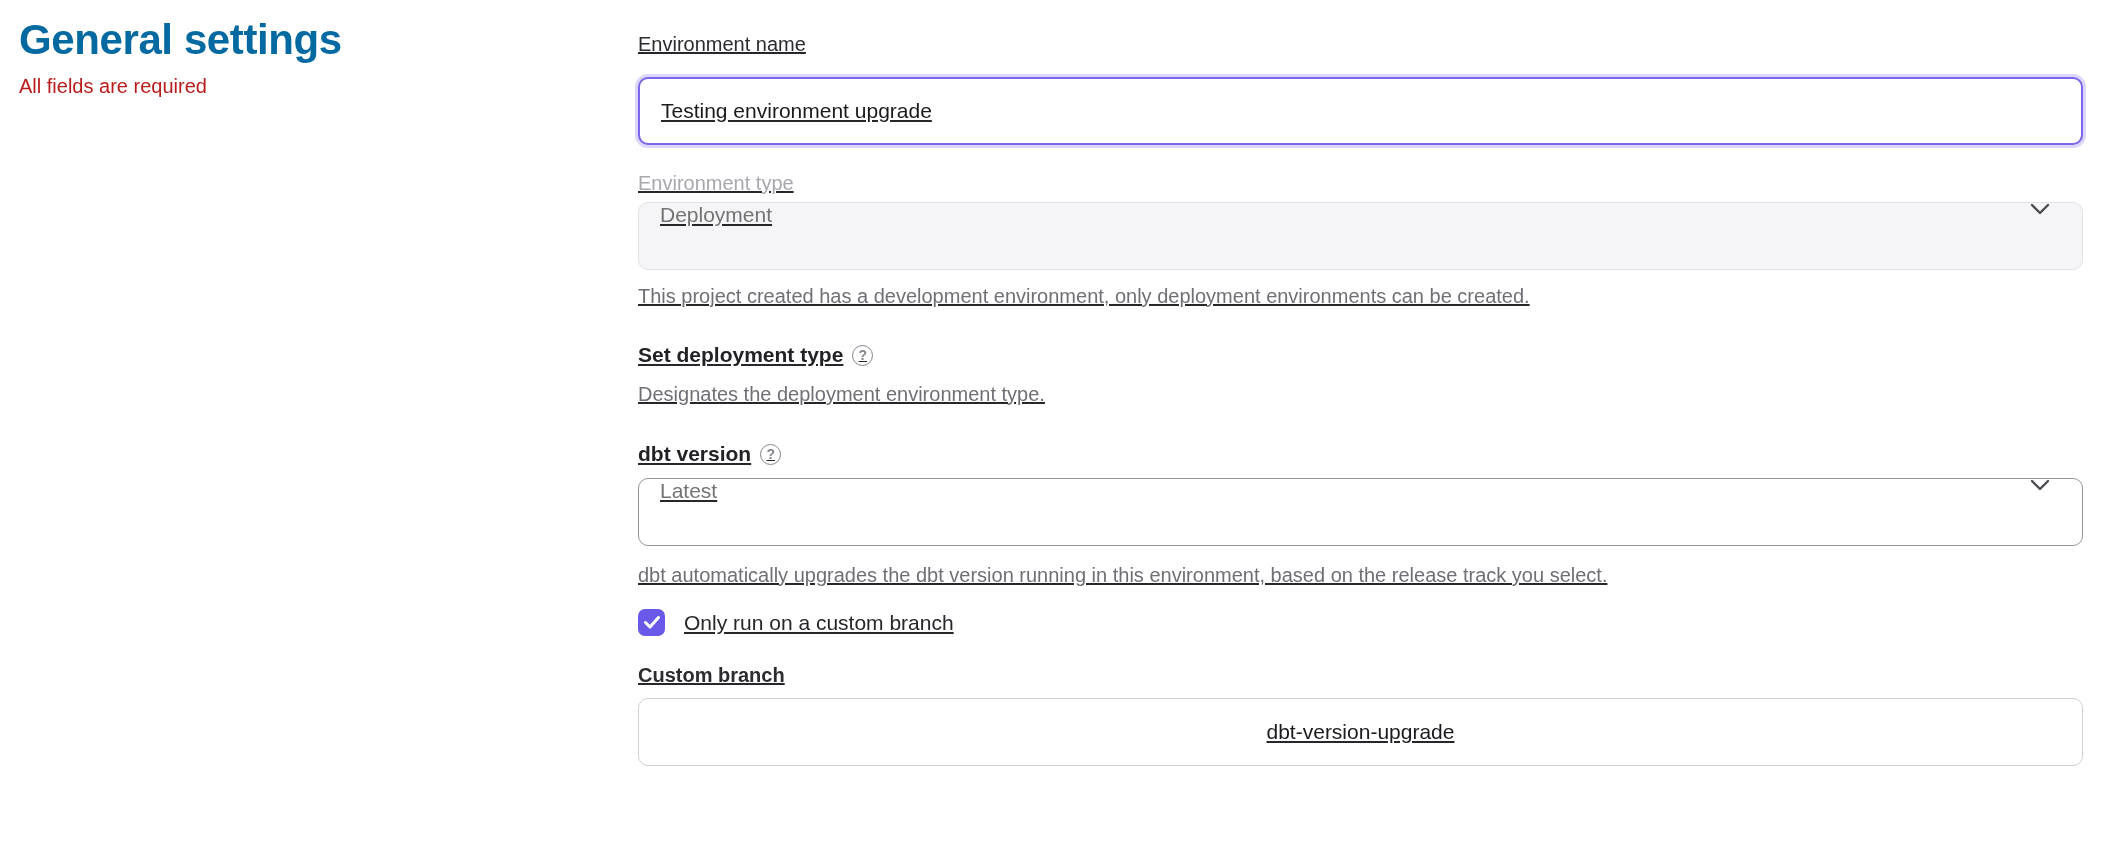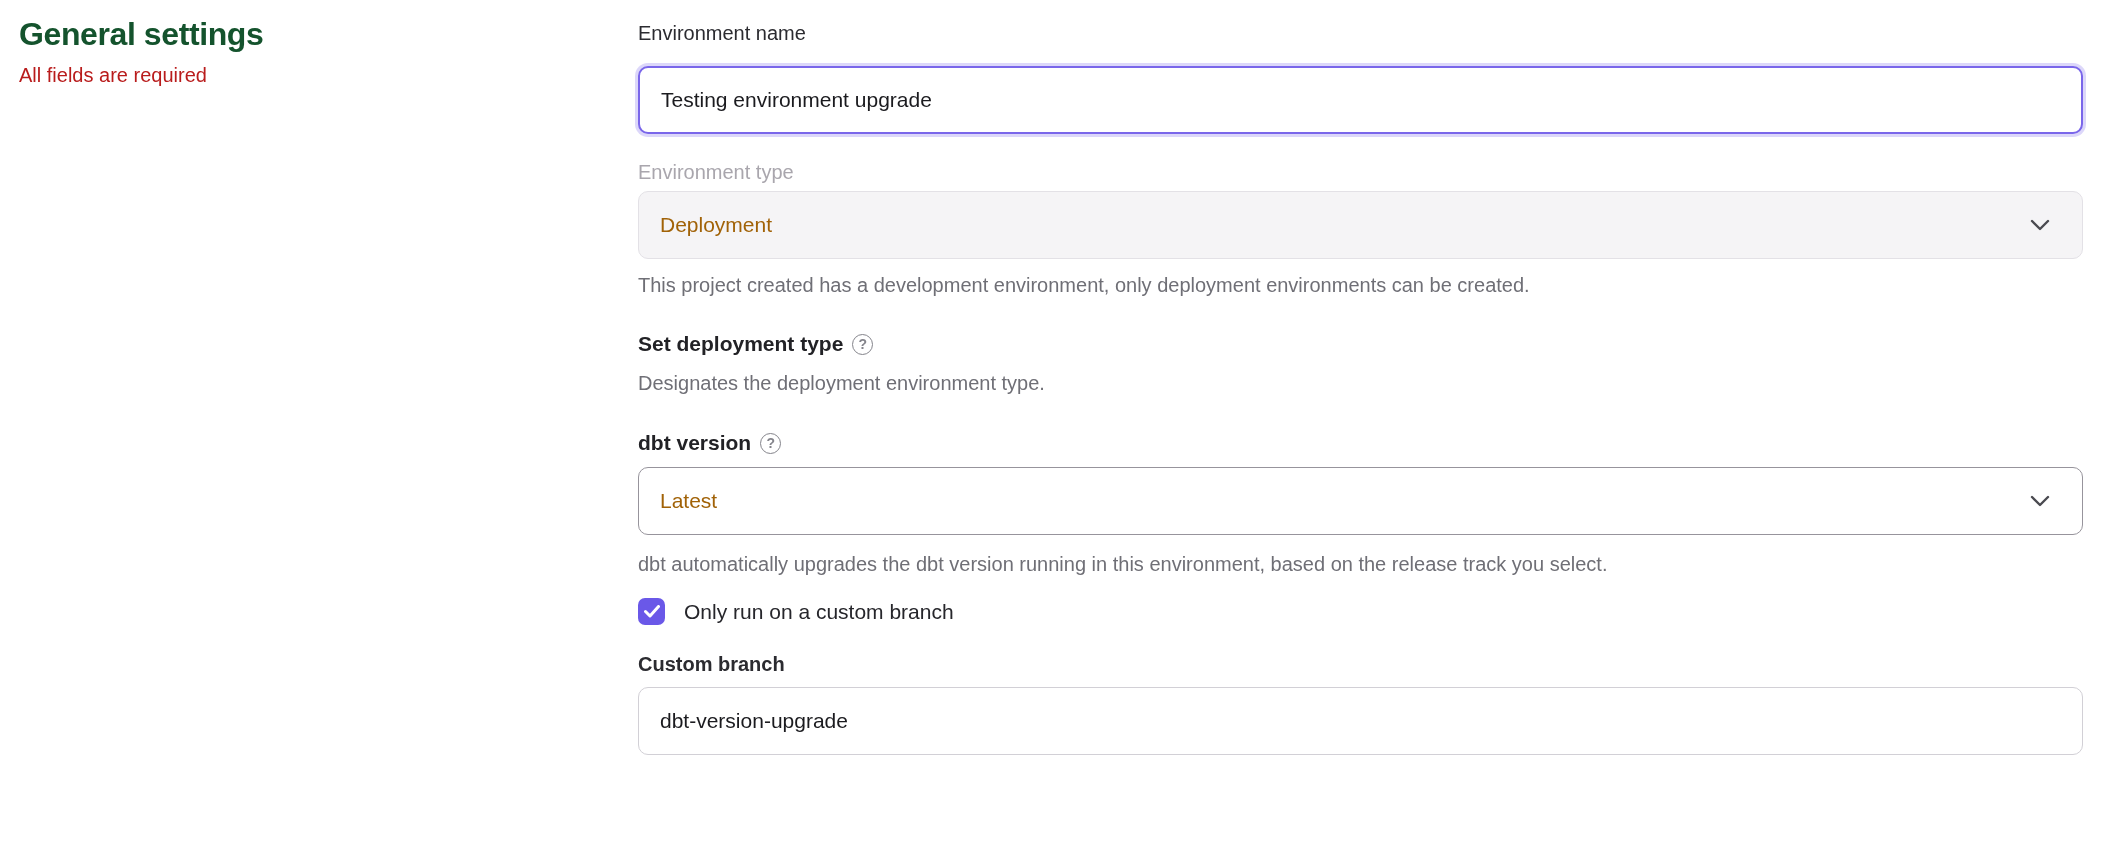--- a/index.html
+++ b/index.html
@@ -1,40 +1,40 @@
 <!DOCTYPE html>
 <html><head>
 <meta charset="utf-8">
 <style>
   * { margin:0; padding:0; box-sizing:border-box; }
   html,body { width:2116px; height:864px; background:#ffffff; overflow:hidden;
     font-family:"Liberation Sans", sans-serif; color:#26262b; }
 
   .left-col { position:absolute; left:19px; top:16px; width:560px; }
-  .page-title { font-size:32px; font-weight:700; color:#14532d; letter-spacing:-0.4px; }
+  .page-title { font-size:42px; font-weight:700; color:#0369a1; letter-spacing:-0.4px; }
   .page-subtitle { font-size:20px; color:#b91c1c; margin-top:11px; }
 
-  .form-col { position:absolute; left:638px; top:1px; width:1445px; }
+  .form-col { position:absolute; left:638px; top:12px; width:1445px;text-decoration:underline; }
 
   .field-label { font-size:20px; font-weight:500; color:#2b2b30; line-height:24px; }
   .field-label.disabled { color:#a9a6ad; }
   .section-label { font-size:21px; font-weight:700; color:#222226; line-height:28px;
     display:flex; align-items:center; gap:9px; }
   .desc-text, .helper-text { font-size:20px; color:#6f6f76; line-height:28px; }
 
   .mt-top { margin-top:20px; }
 
   .text-input { display:block; width:100%; height:68px; border-radius:10px;
     background:#fff; font-size:21px; color:#1b1b1f; padding:0 21px;
     font-family:"Liberation Sans", sans-serif; outline:none; }
   .text-input.focused { border:2px solid #7a66ea; box-shadow:0 0 0 3px rgba(130,110,236,0.28); margin-top:21px; }
-  .text-input.plain { border:1px solid #d2d0d6; margin-top:11px; }
+  .text-input.plain { border:1px solid #d2d0d6; margin-top:11px;text-align:center; }
 
   .select-box { width:100%; height:68px; border-radius:10px; display:flex;
-    align-items:center; padding:0 21px; font-size:21px; color:#a16207;
+    align-items:flex-start; padding:0 21px; font-size:21px; color:#737373;
     justify-content:space-between; cursor:pointer; }
   .select-box.disabled { background:#f5f4f6; border:1px solid #e3e1e6; margin-top:7px; }
   .select-box.enabled { background:#fff; border:1px solid #97949c; margin-top:10px; }
   .chevron { display:flex; align-items:center; margin-right:11px; }
 
   .help-icon { width:21px; height:21px; border:1.6px solid #84848b; border-radius:50%;
     color:#84848b; font-size:14px; font-weight:700; display:inline-flex;
     align-items:center; justify-content:center; line-height:1; }
 
   .btn-row { display:flex; align-items:center; gap:13px; margin-top:13px; height:65px; }

